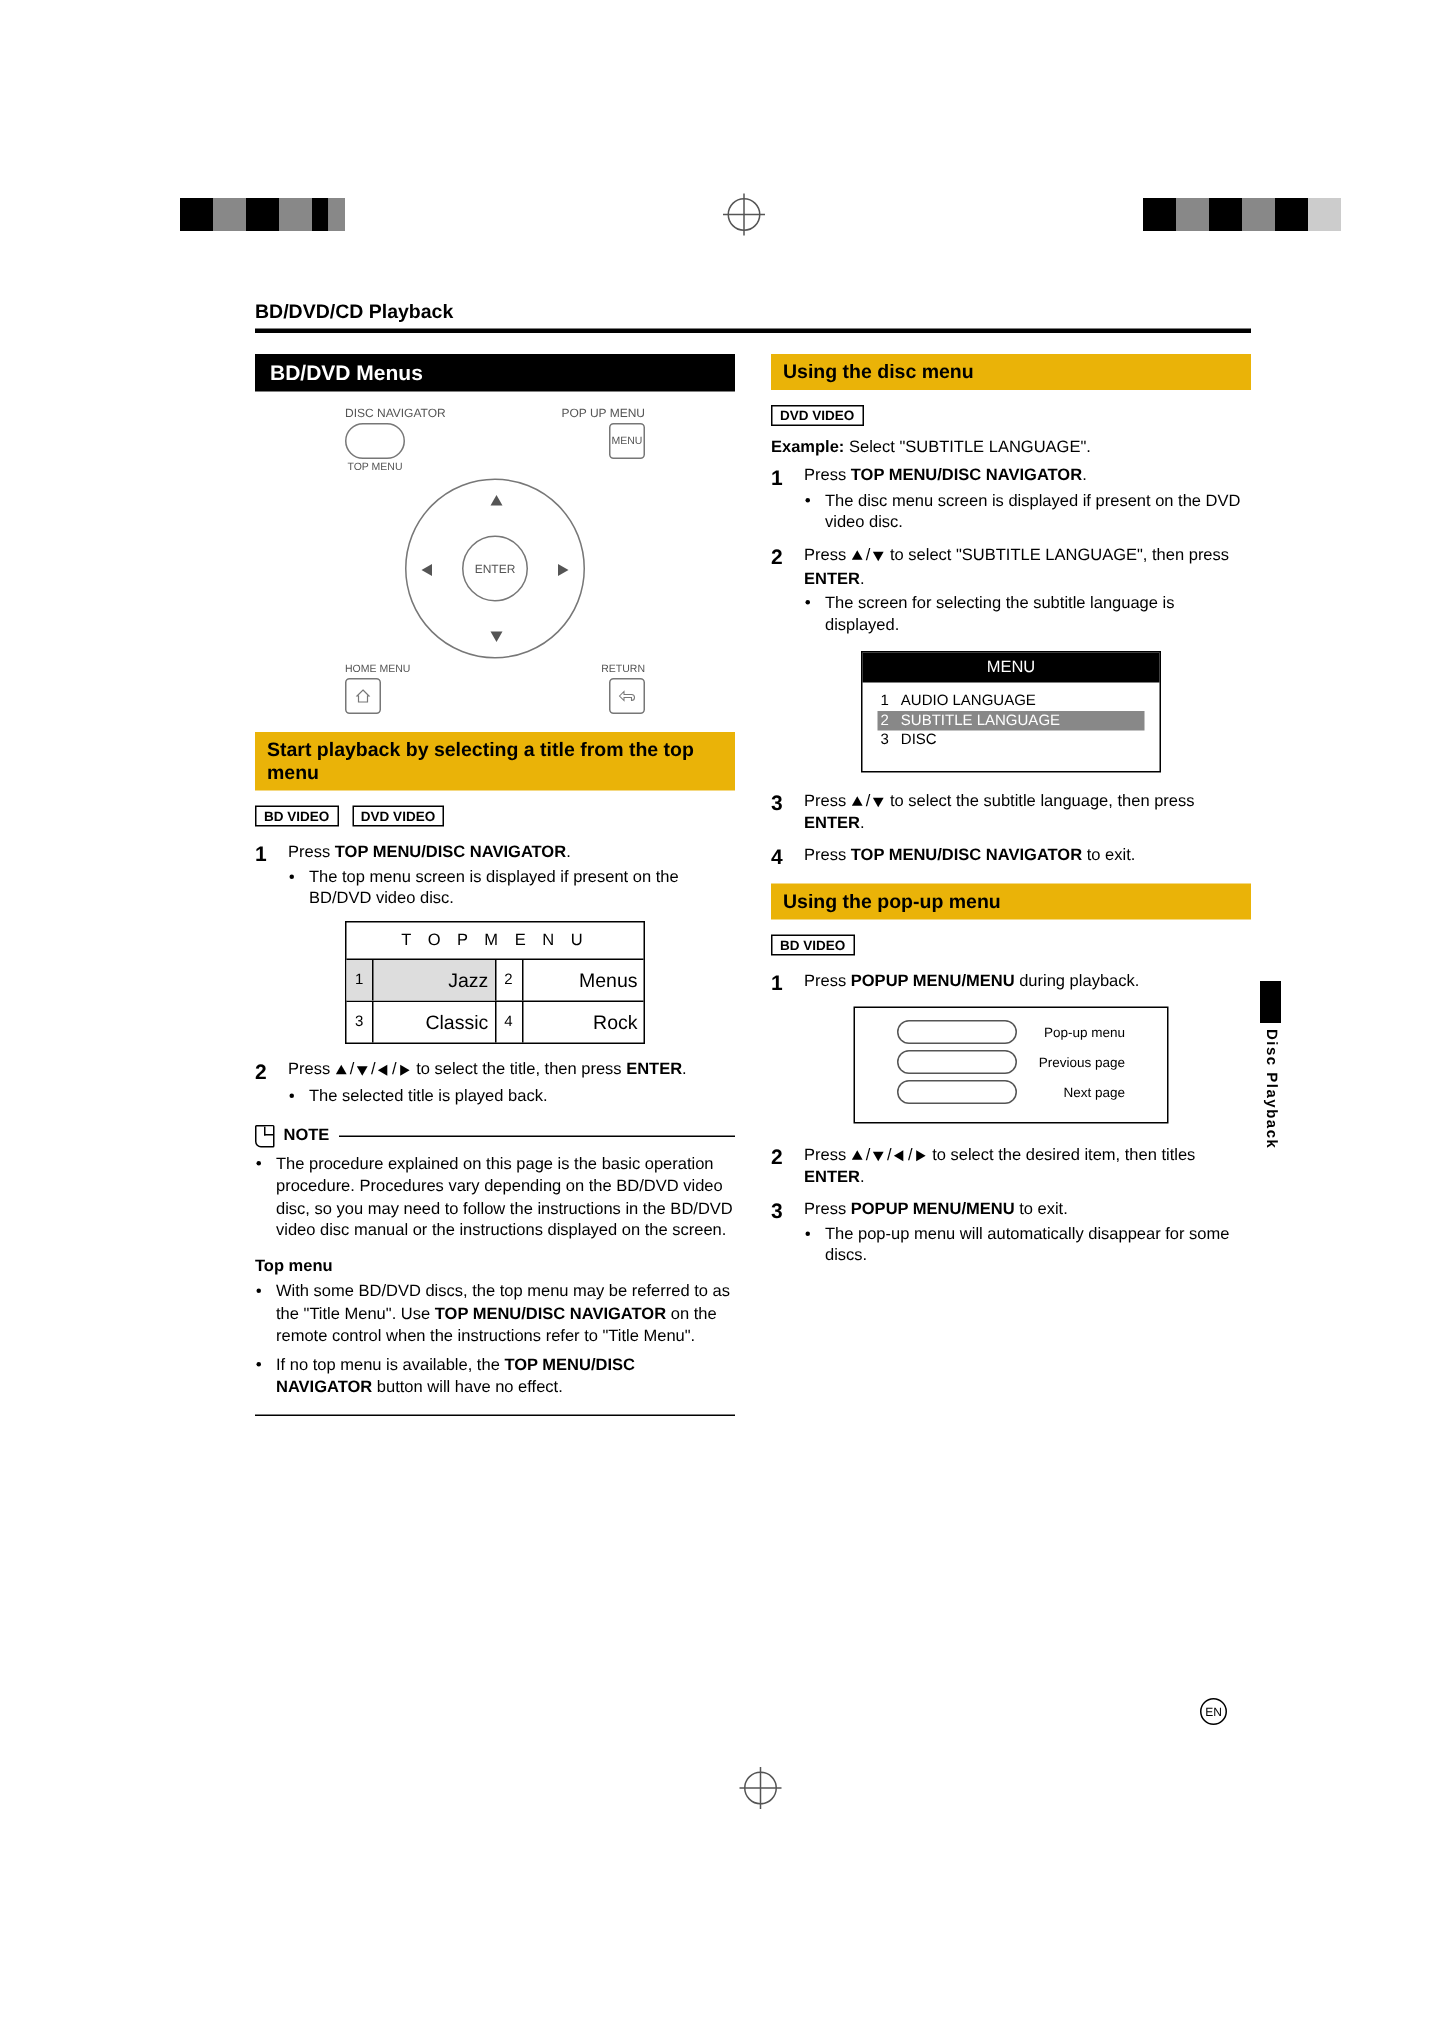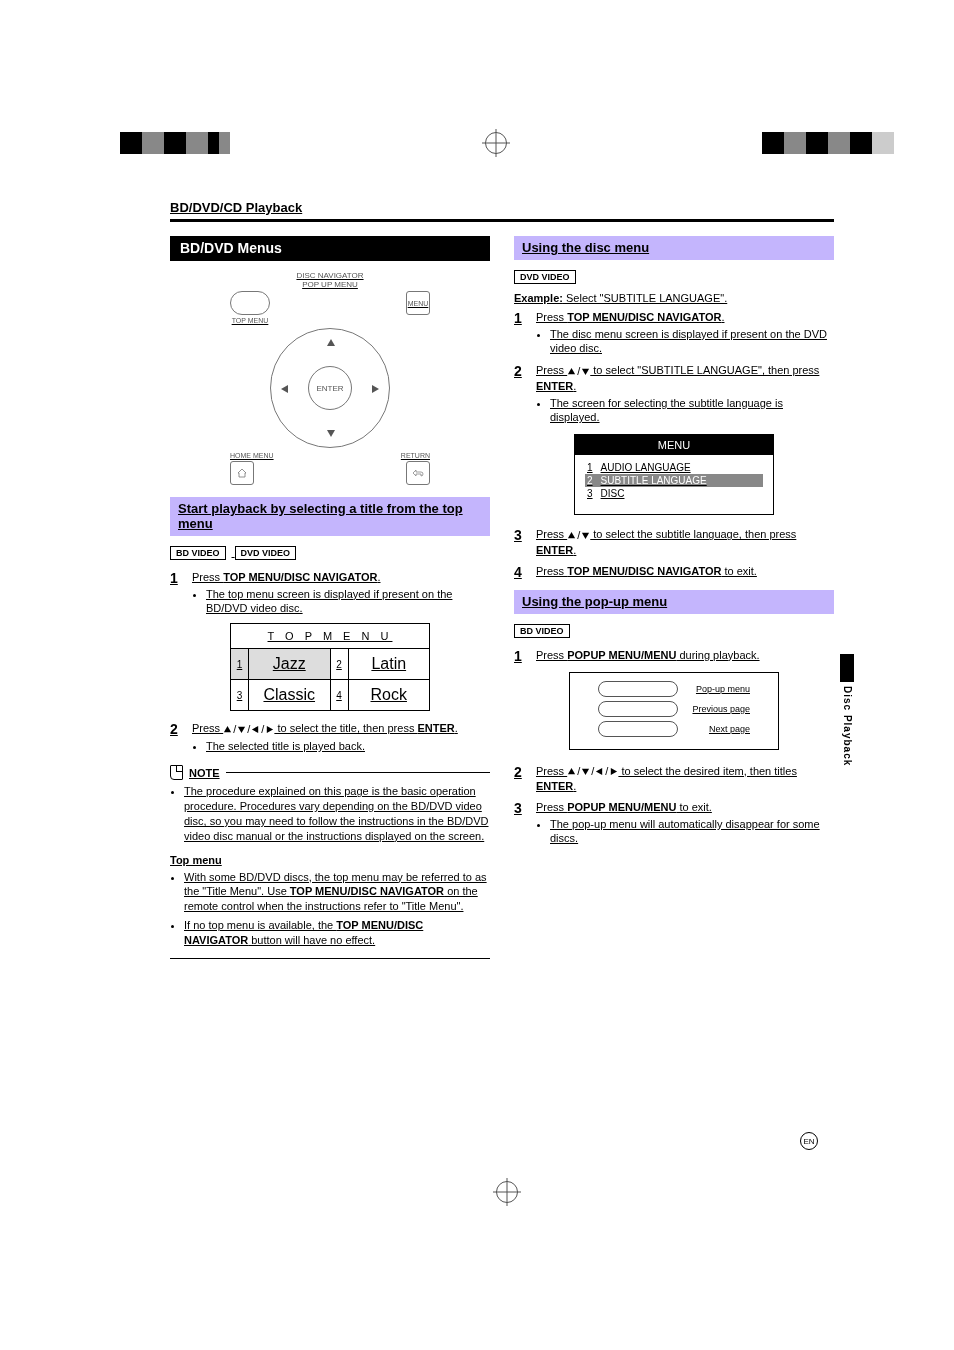--- a/index.html
+++ b/index.html
@@ -9,21 +9,20 @@
     font-family: Arial, Helvetica, sans-serif;
     font-size: 11px;
     color: #000;
     background: #fff;
   }
   .page {
     width: 954px;
     height: 1350px;
     position: relative;
     padding: 200px 120px 60px 170px;
-    text-decoration: underline;
   }
   
   .reg-bar { position:absolute; height:26px; left:120px; right:60px; display:flex; align-items:center; }
   .reg-top { top:130px; }
   .reg-bottom { bottom:145px; }
   .reg-blocks { display:flex; gap:0; }
   .reg-blocks .blk { width:22px; height:22px; background:#000; }
   .reg-blocks .blk.gray { background:#888; }
   .reg-blocks .sm { width:11px; height:22px; background:#000; }
   .reg-cross { width:28px; height:28px; margin:0 8px; position:relative; }
@@ -36,21 +35,21 @@
   .hr-thick { border:none; border-top:3px solid #000; margin:4px 0 14px 0; }
 
   .columns { display:flex; gap:24px; }
   .col { flex:1; min-width:0; }
 
   .black-bar {
     background:#000; color:#fff; font-weight:bold; font-size:14px;
     padding:4px 10px 5px 10px; margin-bottom:10px;
   }
   .gray-bar {
-    background:#c4b5fd; color:#000; font-weight:bold; font-size:13px;
+    background:#eab308; color:#000; font-weight:bold; font-size:13px;
     padding:4px 8px 5px 8px; margin-bottom:10px;
   }
 
   ul.bullets { margin:4px 0 10px 0; padding-left:14px; }
   ul.bullets li { margin-bottom:4px; line-height:1.35; }
   ul.sub { margin:2px 0 0 0; padding-left:14px; }
   ul.sub li { margin-bottom:2px; line-height:1.3; }
 
   .step { display:flex; margin-bottom:6px; }
   .step-num { font-weight:bold; font-size:14px; width:22px; flex-shrink:0; }
@@ -59,37 +58,37 @@
   .badge { display:inline-block; border:1px solid #000; font-size:9px; font-weight:bold; padding:1px 5px; margin-right:6px; letter-spacing:0; }
 
   .note-head { display:flex; align-items:center; gap:6px; margin:10px 0 4px 0; }
   .note-head .note-icon { width:13px; height:15px; border:1px solid #000; border-radius:1px 1px 1px 4px; position:relative; }
   .note-head .note-icon::before { content:""; position:absolute; top:0; right:0; width:5px; height:5px; border-left:1px solid #000; border-bottom:1px solid #000; background:#fff; }
   .note-head .note-label { font-weight:bold; font-size:11px; }
   .note-head .note-rule { flex:1; border-top:1px solid #000; }
   .hr-thin { border:none; border-top:1px solid #000; margin:6px 0 0 0; }
 
   .remote-diagram { width:200px; margin:6px auto 12px auto; font-size:8px; color:#555; text-align:center; }
-  .remote-diagram .labels-row { display:flex; justify-content:space-between; margin-bottom:2px;flex-direction:column; }
+  .remote-diagram .labels-row { display:flex; justify-content:space-between; margin-bottom:2px; }
   .remote-diagram .top-btns { display:flex; justify-content:space-between; align-items:flex-start; }
   .round-btn { width:40px; height:24px; border:1px solid #777; border-radius:12px; display:flex; align-items:center; justify-content:center; font-size:7px; color:#555; }
   .sq-btn { width:24px; height:24px; border:1px solid #777; border-radius:3px; display:flex; align-items:center; justify-content:center; font-size:7px; }
   .dpad { width:120px; height:120px; border:1px solid #777; border-radius:50%; margin:4px auto; position:relative; }
   .dpad .enter { position:absolute; left:50%; top:50%; transform:translate(-50%,-50%); width:44px; height:44px; border:1px solid #777; border-radius:50%; display:flex; align-items:center; justify-content:center; font-size:8px; }
   .dpad svg.arrow { position:absolute; fill:#555; }
   .remote-diagram .bot-btns { display:flex; justify-content:space-between; margin-top:2px; }
 
   .top-menu-box { width:200px; margin:6px auto 10px auto; border:1px solid #000; text-align:center; }
   .top-menu-box .tm-title { letter-spacing:4px; font-size:11px; padding:6px 0; border-bottom:1px solid #000; }
   .top-menu-box .tm-row { display:flex; }
   .top-menu-box .tm-row + .tm-row { border-top:1px solid #000; }
   .tm-cell { flex:1; display:flex; }
   .tm-cell + .tm-cell { border-left:1px solid #000; }
   .tm-num { width:18px; border-right:1px solid #000; font-size:10px; display:flex; align-items:center; justify-content:center; }
-  .tm-label { flex:1; font-size:16px; padding:6px 4px; text-align:center; }
+  .tm-label { flex:1; font-size:13px; padding:6px 4px; text-align:right; }
   .sel { background:#ddd; }
 
   .menu-box { width:200px; margin:8px auto 12px auto; border:1px solid #000; }
   .menu-box .mb-title { background:#000; color:#fff; text-align:center; font-size:11px; padding:4px 0; }
   .menu-box .mb-body { padding:6px 10px 14px 10px; font-size:10px; }
   .menu-box .mb-row { display:flex; gap:8px; padding:1px 2px; }
   .menu-box .mb-row.hl { background:#888; color:#fff; }
 
   .popup-box { width:210px; margin:8px auto 14px auto; border:1px solid #000; padding:8px 28px; }
   .popup-box .pu-row { display:flex; align-items:center; gap:10px; margin-bottom:4px; }
@@ -221,21 +220,21 @@
 
       <div class="top-menu-box">
         <div class="tm-title">T O P  M E N U</div>
         <div class="tm-row">
           <div class="tm-cell sel">
             <div class="tm-num">1</div>
             <div class="tm-label">Jazz</div>
           </div>
           <div class="tm-cell">
             <div class="tm-num">2</div>
-            <div class="tm-label">Latin</div>
+            <div class="tm-label">Menus</div>
           </div>
         </div>
         <div class="tm-row">
           <div class="tm-cell">
             <div class="tm-num">3</div>
             <div class="tm-label">Classic</div>
           </div>
           <div class="tm-cell">
             <div class="tm-num">4</div>
             <div class="tm-label">Rock</div>

